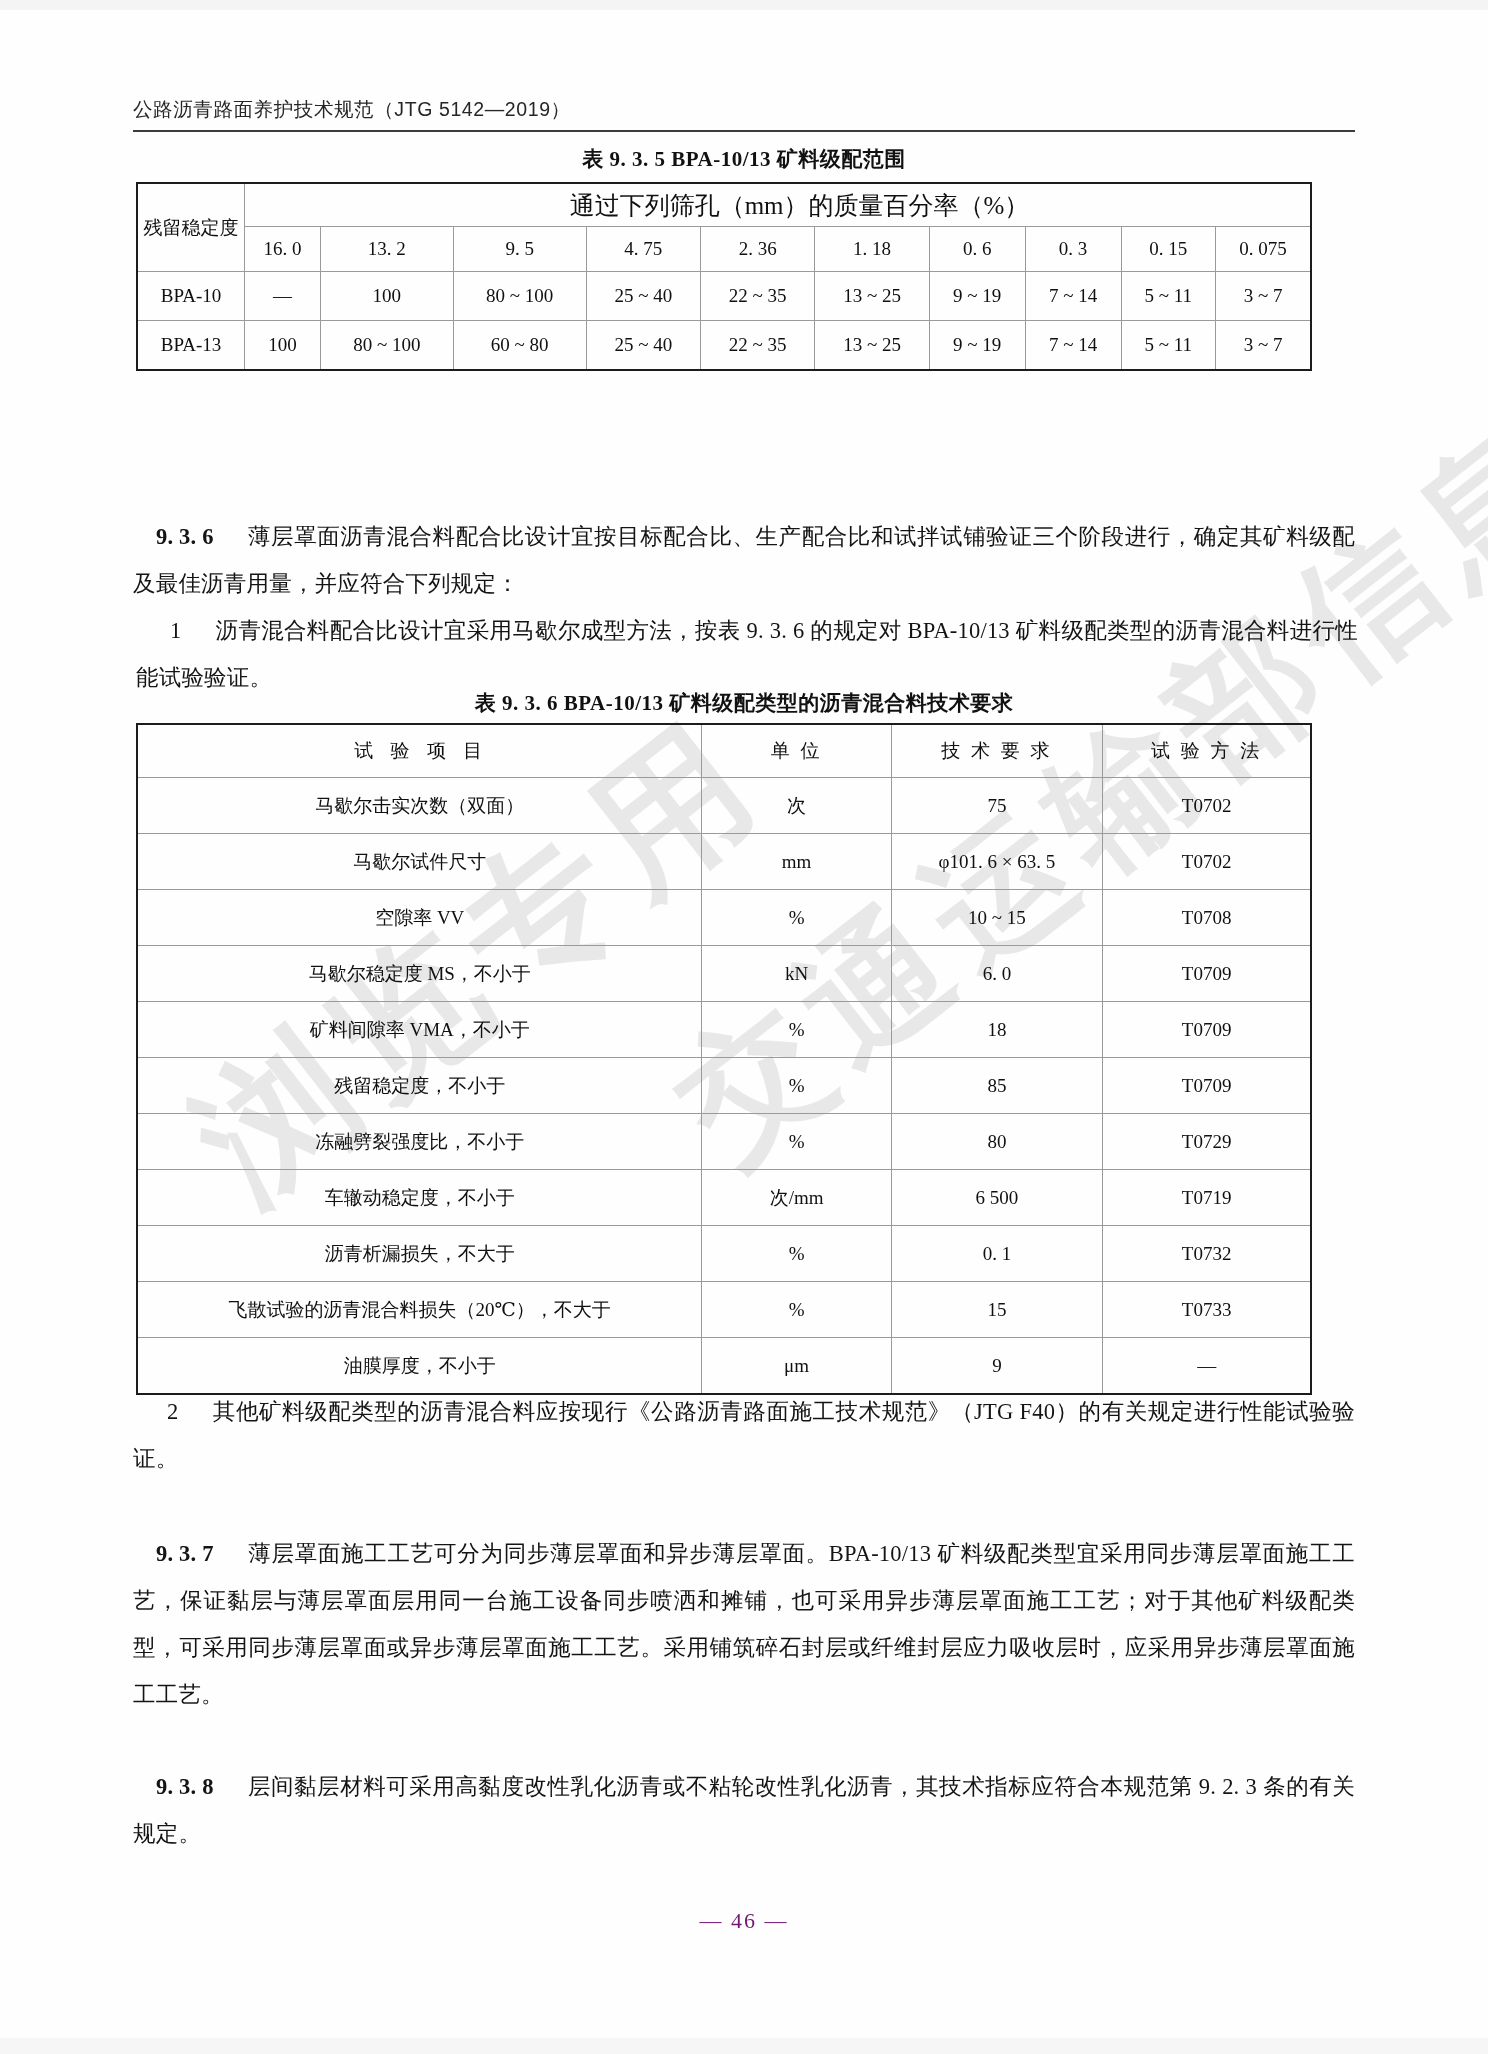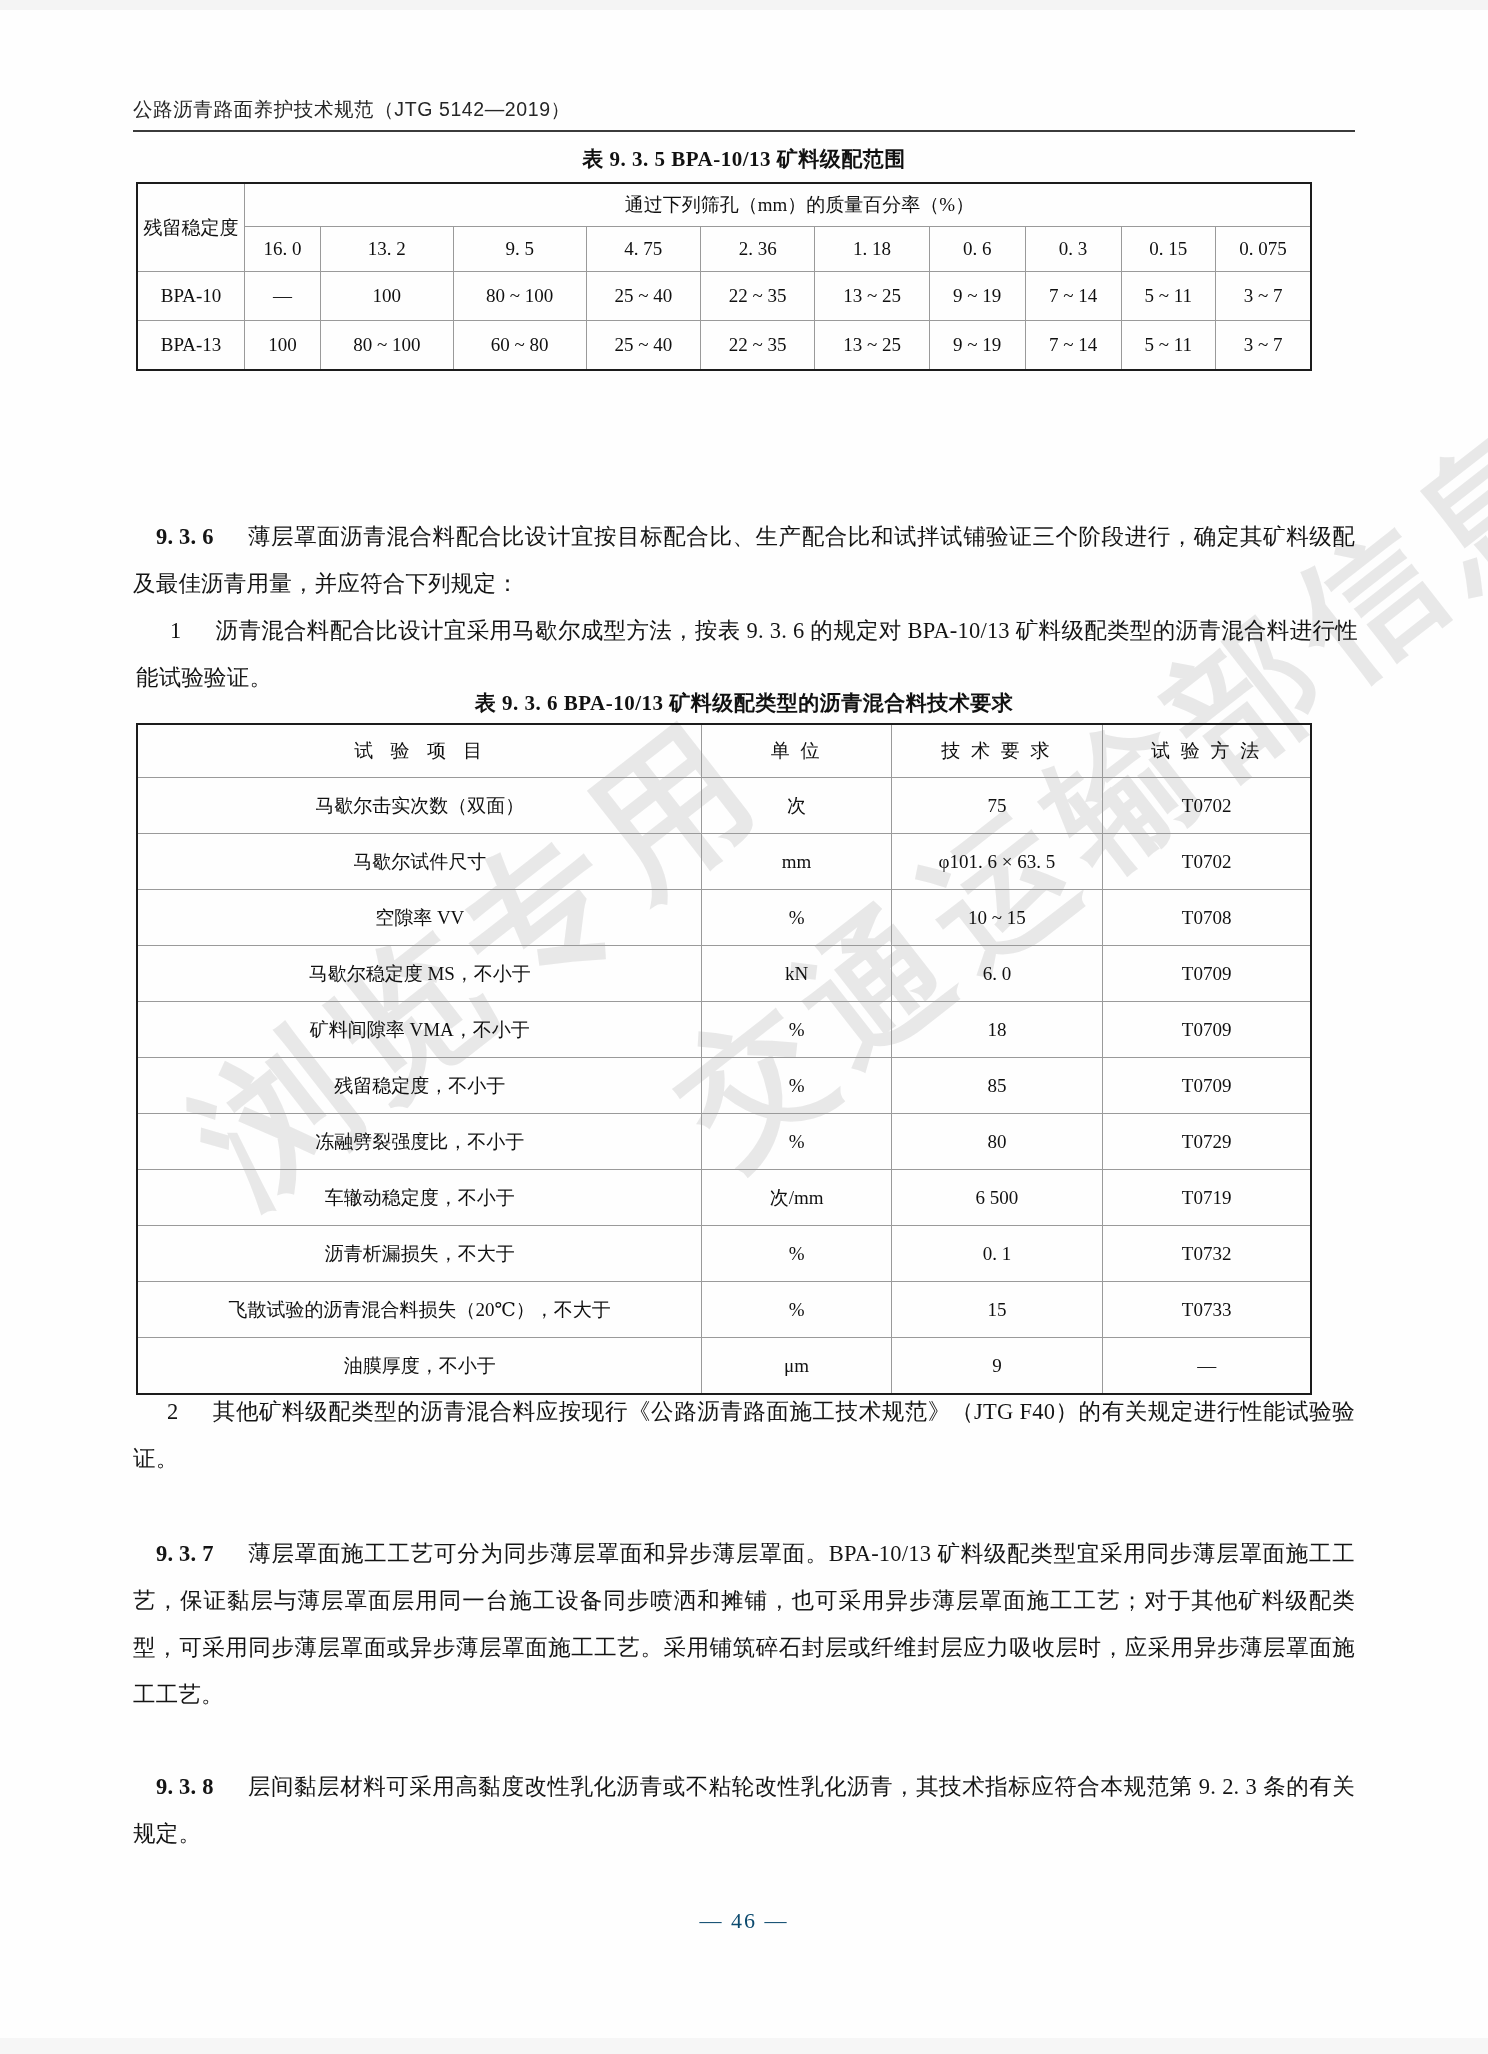--- a/index.html
+++ b/index.html
@@ -88,21 +88,21 @@
 
   
   .t935-wrap {
     position: absolute;
     left: 136px;
     top: 182px;
     width: 1176px;
   }
   .t935 td { height: 44px; }
   .t935 .rowhdr { width: 106px; }
-  .t935 .span-head { height: 42px; font-size: 19px; padding-left: 44px; }
+  .t935 .span-head { height: 42px; font-size: 25px; padding-left: 44px; }
   .t935 .sieve { height: 44px; }
   .t935 .datarow td { height: 48px; }
 
   
   .t936-wrap {
     position: absolute;
     left: 136px;
     top: 723px;
     width: 1176px;
   }
@@ -134,21 +134,21 @@
   .gap-md { display: inline-block; width: 34px; }
 
   
   .pagenum {
     position: absolute;
     left: 0;
     top: 1908px;
     width: 1488px;
     text-align: center;
     font-size: 22px;
-    color: #0c4a6e;
+    color: #701a75;
     letter-spacing: 2px;
   }
 
   
   .watermark {
     position: absolute;
     left: 250px;
     top: 560px;
     width: 1000px;
     height: 620px;

